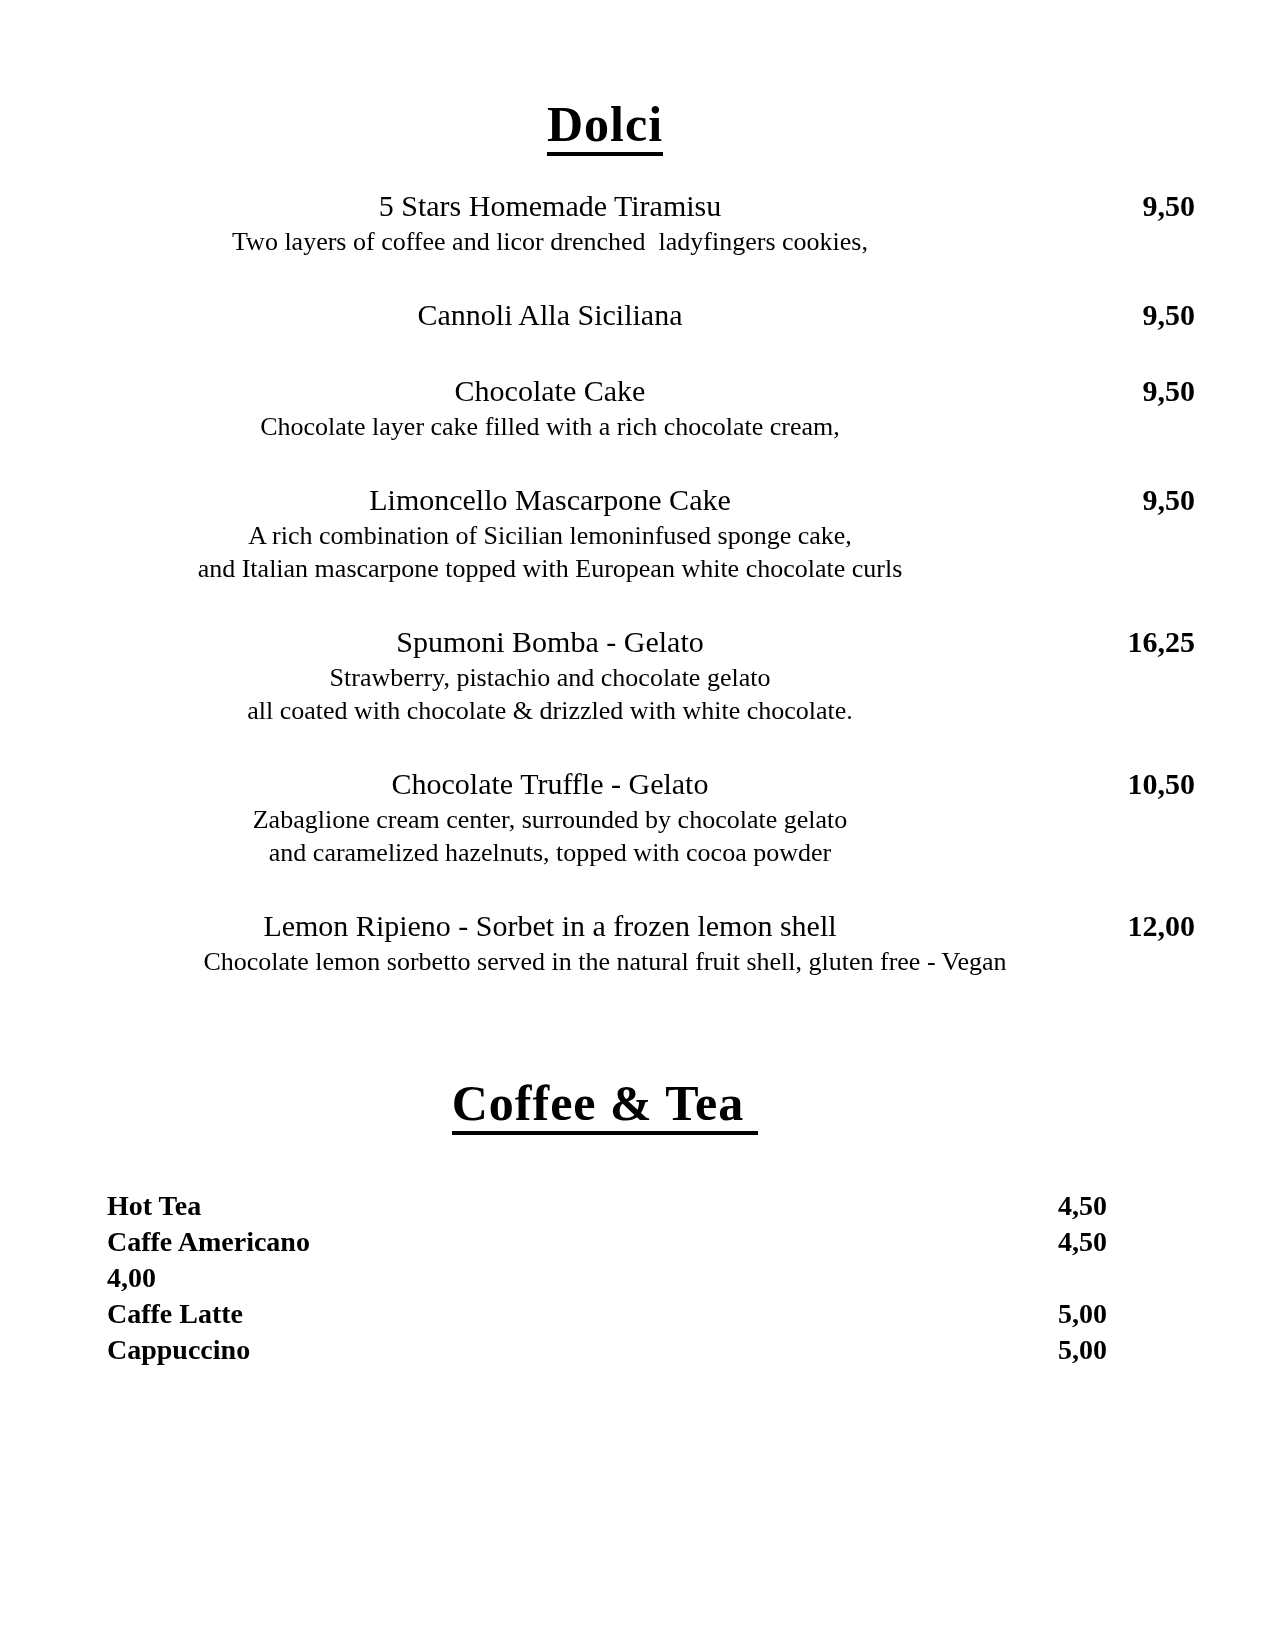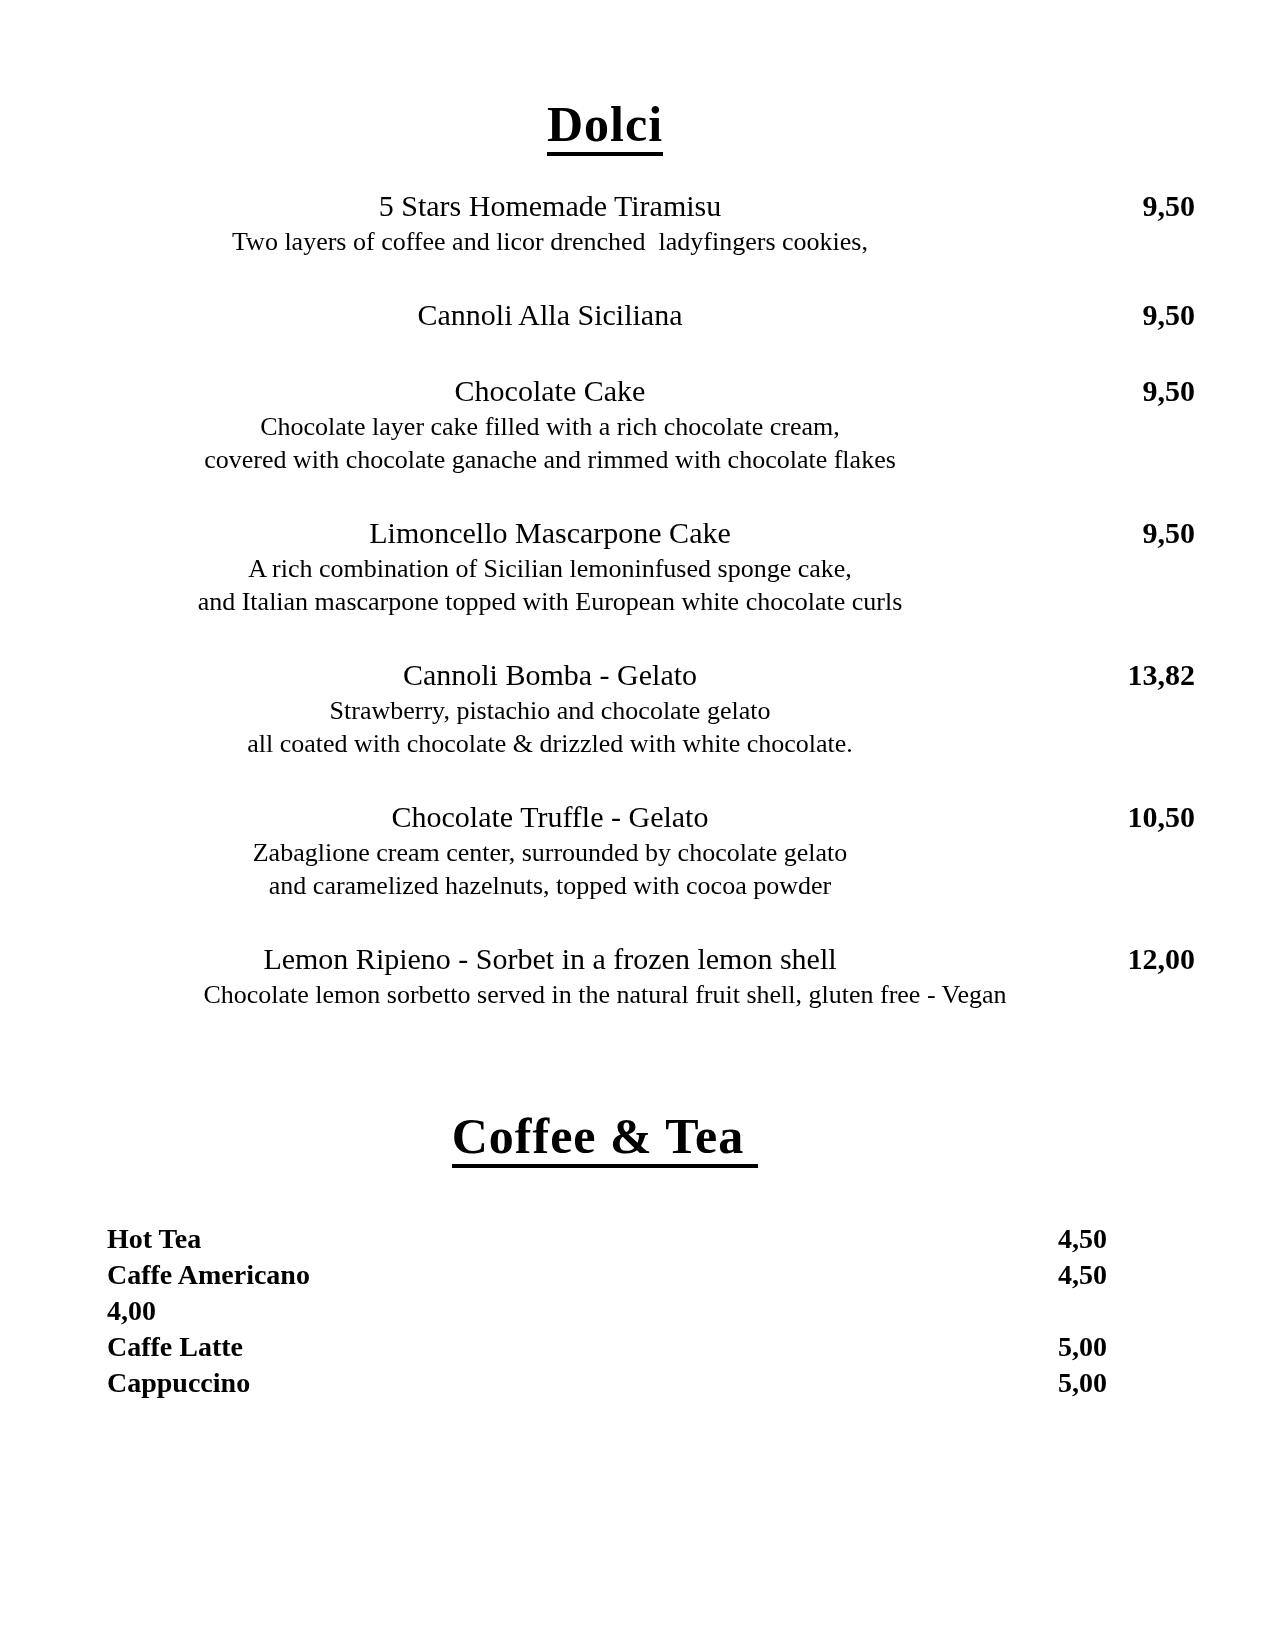--- a/index.html
+++ b/index.html
@@ -109,36 +109,35 @@
         <span class="item-price">9,50</span>
       </div>
     </div>
 
     <div class="menu-item">
       <div class="title-row">
         <span class="item-name">Chocolate Cake</span>
         <span class="item-price">9,50</span>
       </div>
       <div class="item-desc">Chocolate layer cake filled with a rich chocolate cream,</div>
-      <div class="item-desc">covered with chocolate ganache and rimmed with chocolate flakes</div>
     </div>
 
     <div class="menu-item">
       <div class="title-row">
         <span class="item-name">Limoncello Mascarpone Cake</span>
         <span class="item-price">9,50</span>
       </div>
       <div class="item-desc">A rich combination of Sicilian lemoninfused sponge cake,</div>
       <div class="item-desc">and Italian mascarpone topped with European white chocolate curls</div>
     </div>
 
     <div class="menu-item">
       <div class="title-row">
-        <span class="item-name">Cannoli Bomba - Gelato</span>
-        <span class="item-price">13,82</span>
+        <span class="item-name">Spumoni Bomba - Gelato</span>
+        <span class="item-price">16,25</span>
       </div>
       <div class="item-desc">Strawberry, pistachio and chocolate gelato</div>
       <div class="item-desc">all coated with chocolate &amp; drizzled with white chocolate.</div>
     </div>
 
     <div class="menu-item">
       <div class="title-row">
         <span class="item-name">Chocolate Truffle - Gelato</span>
         <span class="item-price">10,50</span>
       </div>

